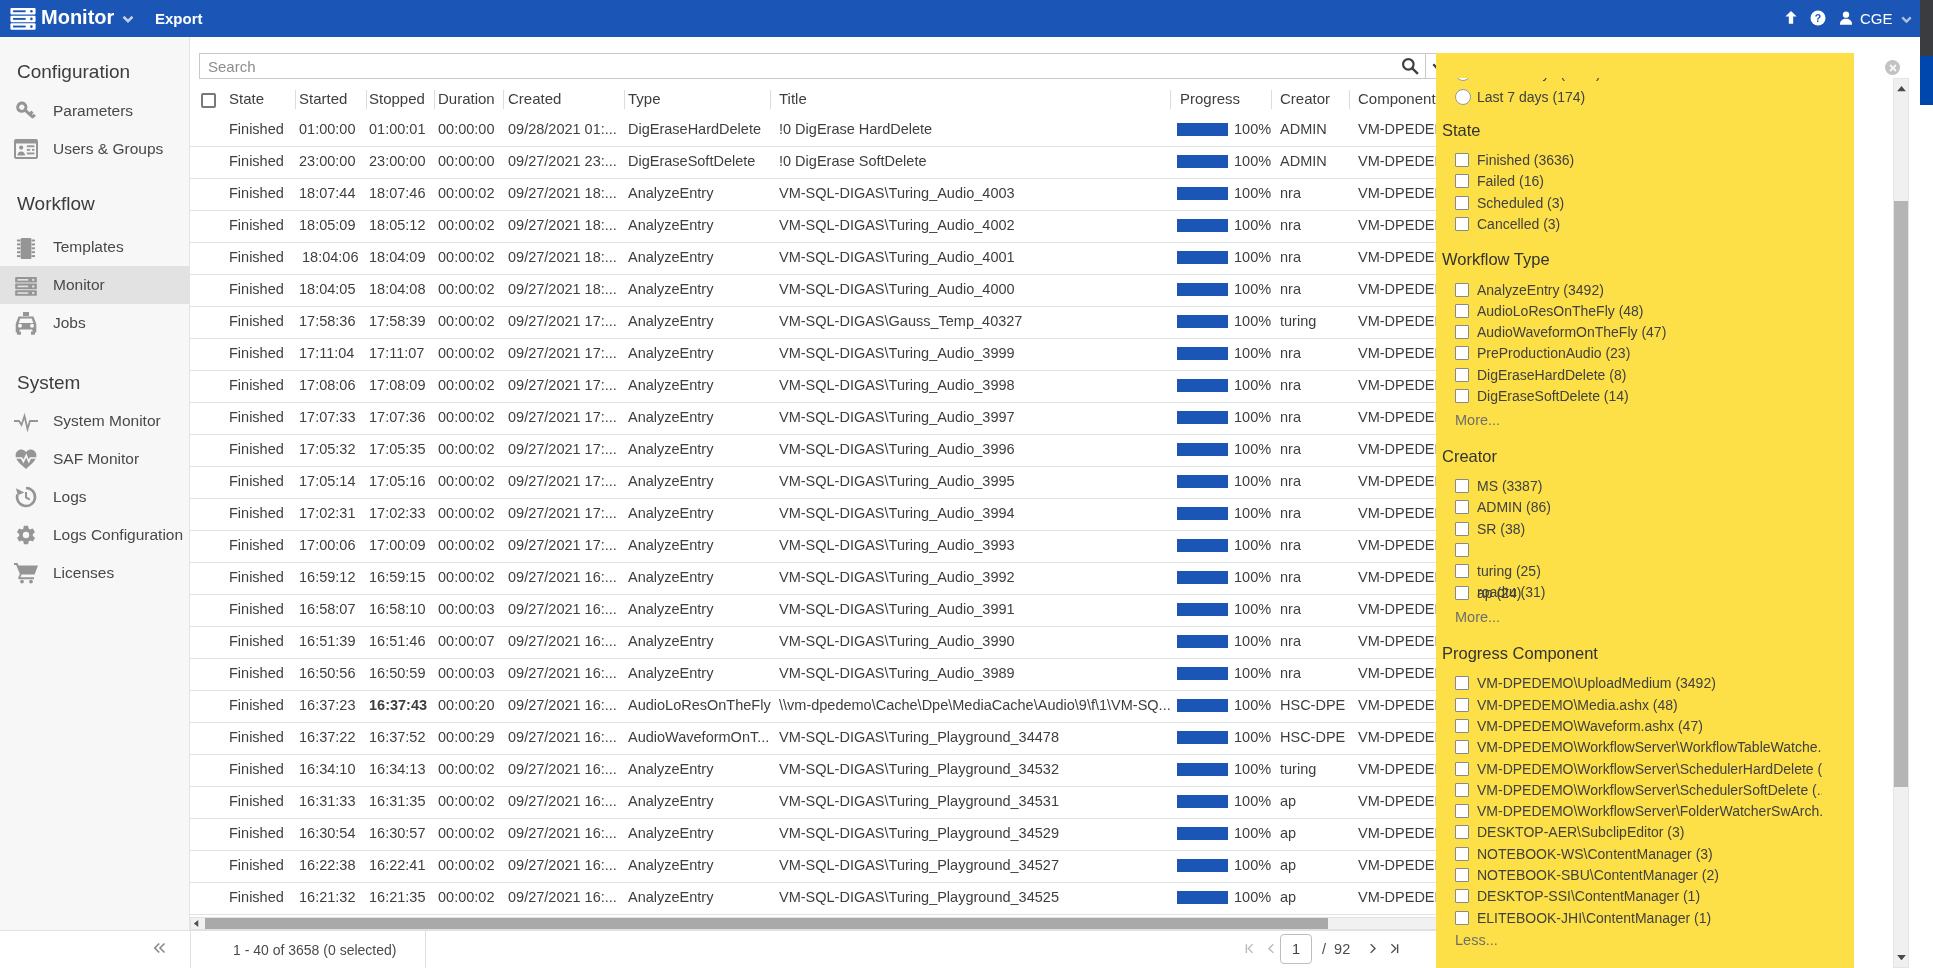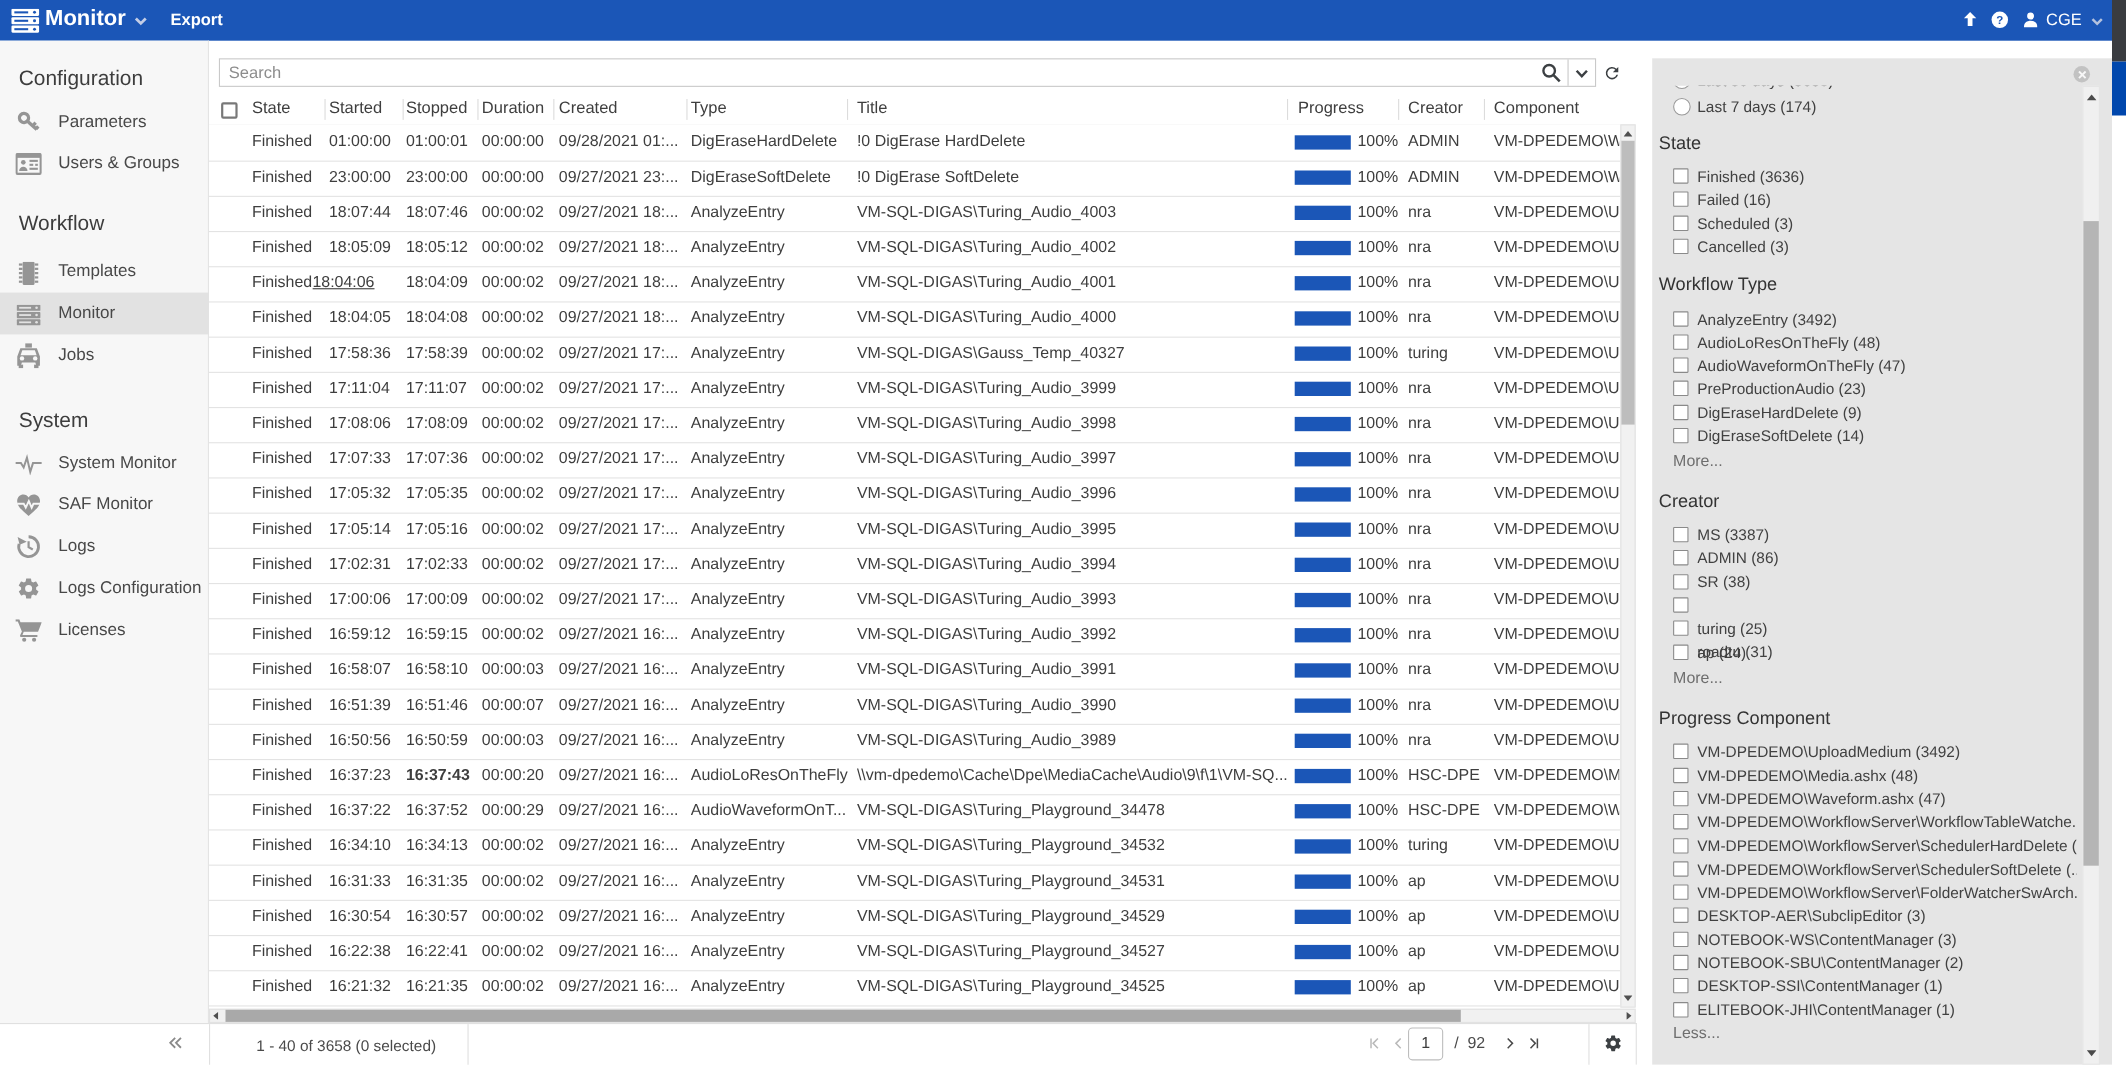--- a/index.html
+++ b/index.html
@@ -24,21 +24,21 @@
 .cell{position:absolute;font-size:14.5px;color:#3e3e3e;white-space:nowrap;overflow:hidden}
 .pbar{position:absolute;left:1177px;width:51px;height:13px;background:#1b56b7}
 .cb{position:absolute;width:15px;height:15px;border:2px solid #787878;border-radius:2px;background:#fff}
 
 .sc-track{position:absolute;background:#f1f1f1;border:1px solid #e2e2e2}
 .sc-thumb{position:absolute;background:#bdbdbd}
 
 #bottombar{left:0;top:930px;width:1488px;height:38px;background:#fff;border-top:1px solid #e0e0e0;border-right:1px solid #e0e0e0}
 .bb-sep{position:absolute;top:0;width:1px;height:38px;background:#e0e0e0}
 
-#panel{left:1502px;top:53px;width:418px;height:915px;background:#e5e5e5}
+#panel{left:1436px;top:53px;width:418px;height:915px;background:#fde047}
 .pn-h{position:absolute;left:6px;font-size:16.5px;color:#333;white-space:nowrap}
 .pn-cb{position:absolute;left:19px;width:14px;height:14px;border:1.5px solid #8a8a8a;border-radius:1px;background:#fff}
 .pn-lb{position:absolute;left:41px;font-size:14px;color:#414141;white-space:nowrap;overflow:hidden;max-width:345px}
 .pn-more{position:absolute;left:19px;font-size:14.5px;color:#6e6e6e}
 .radio{position:absolute;left:19px;width:16px;height:16px;border:1.5px solid #9a9a9a;border-radius:50%;background:#fff}
 
 #rstrip{left:1920px;top:0;width:13px;height:968px;background:#fff}
 svg{display:block}
 </style></head>
 <body>
@@ -240,21 +240,21 @@
 <div class="cell" style="left:248px;top:103.5px;width:70px;">00:00:02</div>
 <div class="cell" style="left:318px;top:103.5px;width:115px;">09/27/2021 18:...</div>
 <div class="cell" style="left:438px;top:103.5px;width:145px;">AnalyzeEntry</div>
 <div class="cell" style="left:589px;top:103.5px;width:394px;">VM-SQL-DIGAS\Turing_Audio_4002</div>
 <div class="cell" style="left:1090px;top:103.5px;width:92px;">nra</div>
 <div class="cell" style="left:1168px;top:103.5px;width:114px;">VM-DPEDEMO\UploadMedium</div>
 <div class="pbar" style="left:987px;top:106.0px;"></div>
 <div class="cell" style="left:1044px;top:103.5px;">100%</div>
 <div class="row-line" style="left:0;top:128.5px;"></div>
 <div class="cell" style="left:39px;top:135.5px;width:95px;">Finished</div>
-<div class="cell" style="left:94px;top:135.5px;width:70px;text-decoration:underline;">18:04:06</div>
+<div class="cell" style="left:112px;top:135.5px;width:70px;">18:04:06</div>
 <div class="cell" style="left:179px;top:135.5px;width:70px;">18:04:09</div>
 <div class="cell" style="left:248px;top:135.5px;width:70px;">00:00:02</div>
 <div class="cell" style="left:318px;top:135.5px;width:115px;">09/27/2021 18:...</div>
 <div class="cell" style="left:438px;top:135.5px;width:145px;">AnalyzeEntry</div>
 <div class="cell" style="left:589px;top:135.5px;width:394px;">VM-SQL-DIGAS\Turing_Audio_4001</div>
 <div class="cell" style="left:1090px;top:135.5px;width:92px;">nra</div>
 <div class="cell" style="left:1168px;top:135.5px;width:114px;">VM-DPEDEMO\UploadMedium</div>
 <div class="pbar" style="left:987px;top:138.0px;"></div>
 <div class="cell" style="left:1044px;top:135.5px;">100%</div>
 <div class="row-line" style="left:0;top:160.5px;"></div>
@@ -559,21 +559,21 @@
         <div class="pn-h" style="top:172px;">Workflow Type</div>
         <div class="pn-cb" style="top:204.5px;"></div>
         <div class="pn-lb" style="top:203.5px;">AnalyzeEntry (3492)</div>
         <div class="pn-cb" style="top:225.8px;"></div>
         <div class="pn-lb" style="top:224.8px;">AudioLoResOnTheFly (48)</div>
         <div class="pn-cb" style="top:247.1px;"></div>
         <div class="pn-lb" style="top:246.1px;">AudioWaveformOnTheFly (47)</div>
         <div class="pn-cb" style="top:268.4px;"></div>
         <div class="pn-lb" style="top:267.4px;">PreProductionAudio (23)</div>
         <div class="pn-cb" style="top:289.7px;"></div>
-        <div class="pn-lb" style="top:288.7px;">DigEraseHardDelete (9)</div>
+        <div class="pn-lb" style="top:288.7px;">DigEraseHardDelete (8)</div>
         <div class="pn-cb" style="top:311.0px;"></div>
         <div class="pn-lb" style="top:310.0px;">DigEraseSoftDelete (14)</div>
         <div class="pn-more" style="top:334px;">More...</div>
         <div class="pn-h" style="top:369px;">Creator</div>
         <div class="pn-cb" style="top:401.0px;"></div>
         <div class="pn-lb" style="top:400.0px;">MS (3387)</div>
         <div class="pn-cb" style="top:422.3px;"></div>
         <div class="pn-lb" style="top:421.3px;">ADMIN (86)</div>
         <div class="pn-cb" style="top:443.6px;"></div>
         <div class="pn-lb" style="top:442.6px;">SR (38)</div>

